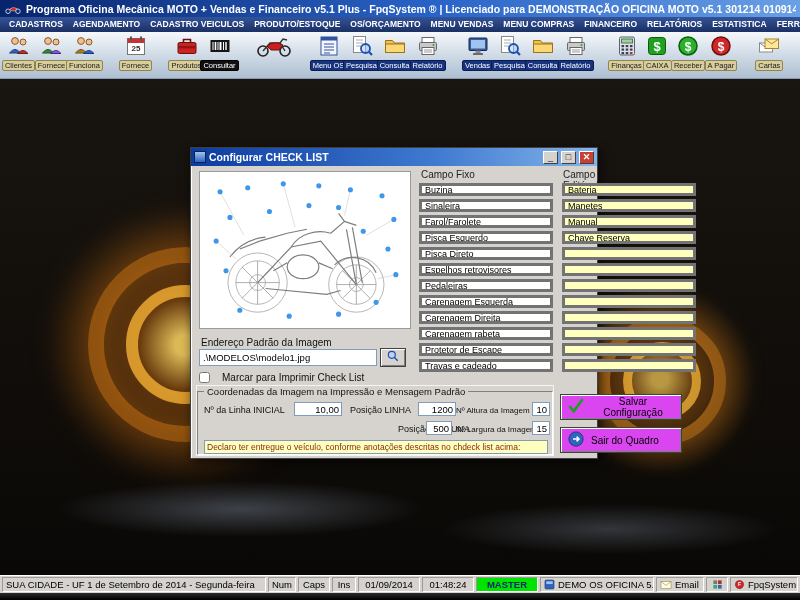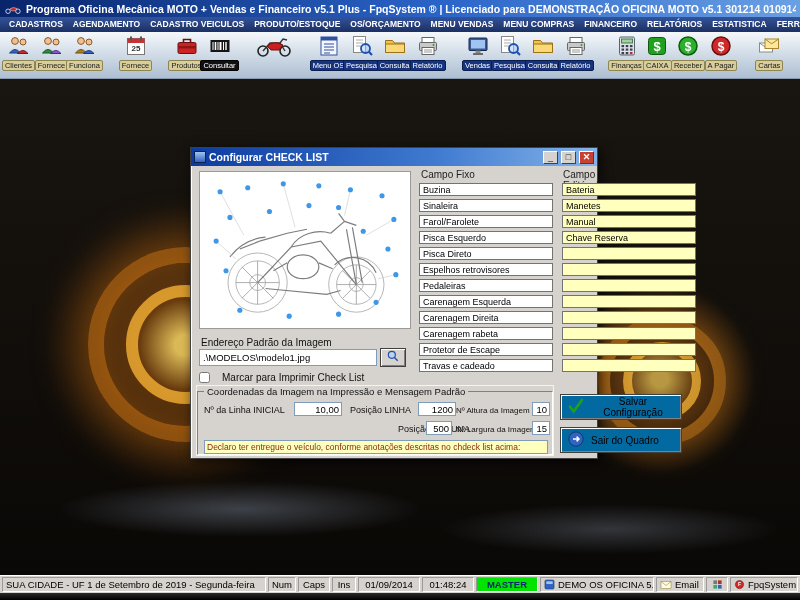--- a/index.html
+++ b/index.html
@@ -59,21 +59,21 @@
   .dlg-btn.close { background:#c8402f; color:#fff; font-weight:bold; }
   .dlg-body { position:relative; height:292px; font-size:10px; color:#111; }
 
   .img-box { position:absolute; left:8px; top:5px; width:212px; height:158px; background:#fff;
     border:1px solid #9a9a9a; }
   .col-header { position:absolute; top:3px; font-size:10px; color:#222; }
   .col-header.fixo { left:230px; }
   .col-header.edit { left:372px; }
   #fixo-list { position:absolute; left:228px; top:17px; width:134px; }
   #edit-list { position:absolute; left:371px; top:17px; width:134px; }
-  .fld { display:block; width:100%; height:13px; margin-bottom:3px; border:1px solid #737373;
+  .fld { display:block; width:100%; height:13px; margin-bottom:3px; border:3px solid #737373;
     font-size:9px; padding:0 3px; font-family:inherit; }
   .fld.white { background:#fff; }
   .fld.yellow { background:#ffffbe; }
 
   .endereco-label { position:absolute; left:10px; top:171px; font-size:10px; }
   .path-input { position:absolute; left:8px; top:183px; width:178px; height:17px; border:1px solid #7f9db9;
     background:#fff; font-size:9.5px; padding:0 3px; font-family:inherit; }
   .search-btn { position:absolute; left:189px; top:182px; width:26px; height:19px; background:#d6d3ce;
     border:1px solid #404040; box-shadow:inset 1px 1px 0 #fff, inset -1px -1px 0 #808080;
     display:flex; align-items:center; justify-content:center; cursor:pointer; }
@@ -83,21 +83,21 @@
   fieldset.coords { position:absolute; left:6px; top:220px; width:356px; height:69px;
     border:1px solid; border-color:#808080 #fff #fff #808080; outline:1px solid #f4f4f0; }
   fieldset.coords legend { font-size:9.5px; margin-left:6px; padding:0 3px; }
   .flbl { position:absolute; font-size:9px; white-space:nowrap;text-align:center; }
   .flbl.small { font-size:8px; }
   .fin { position:absolute; height:14px; border:1px solid #7f9db9; background:#fff; font-size:9.5px;
     text-align:right; padding:0 2px; font-family:inherit; }
   .fin.msg { background:#ffffbe; color:#8a2a10; text-align:left; font-size:8.5px; }
 
   .dlg-btn-big { position:absolute; left:369px; width:122px; height:26px; display:flex; align-items:center;
-    gap:6px; padding:0 6px; background:#0369a1; border:1px solid #404040;
+    gap:6px; padding:0 6px; background:#d946ef; border:1px solid #404040;
     box-shadow:inset 1px 1px 0 #fff, inset -1px -1px 0 #808080; font-size:10px; font-family:inherit; cursor:pointer; }
   .dlg-btn-big.salvar { top:228px; }
   .dlg-btn-big.sair   { top:261px; }
 
   
   .statusrow { position:absolute; left:0; top:575px; width:800px; height:18px; background:#d6d3ce;
     border-top:1px solid #fff; display:flex; gap:2px; padding:1px 2px; }
   .sb-panel { border:1px solid; border-color:#9a9a9a #fff #fff #9a9a9a; background:#d6d3ce;
     font-size:9.5px; display:flex; align-items:center; padding:0 3px; gap:3px; white-space:nowrap; overflow:hidden; }
   .sicon svg { display:block; }
@@ -568,21 +568,21 @@
               </svg></span>
           <span>Sair do Quadro</span>
         </button>
 
       </div>
     </div>
   </div>
 
   <div class="statusrow">
       <div class="sb-panel sb-location-date">
-        <span>SUA CIDADE - UF  1 de Setembro de 2019 - Segunda-feira</span>
+        <span>SUA CIDADE - UF  1 de Setembro de 2014 - Segunda-feira</span>
       </div>
       <div class="sb-panel sb-num">
         <span>Num</span>
       </div>
       <div class="sb-panel sb-caps">
         <span>Caps</span>
       </div>
       <div class="sb-panel sb-insert">
         <span>Ins</span>
       </div>

